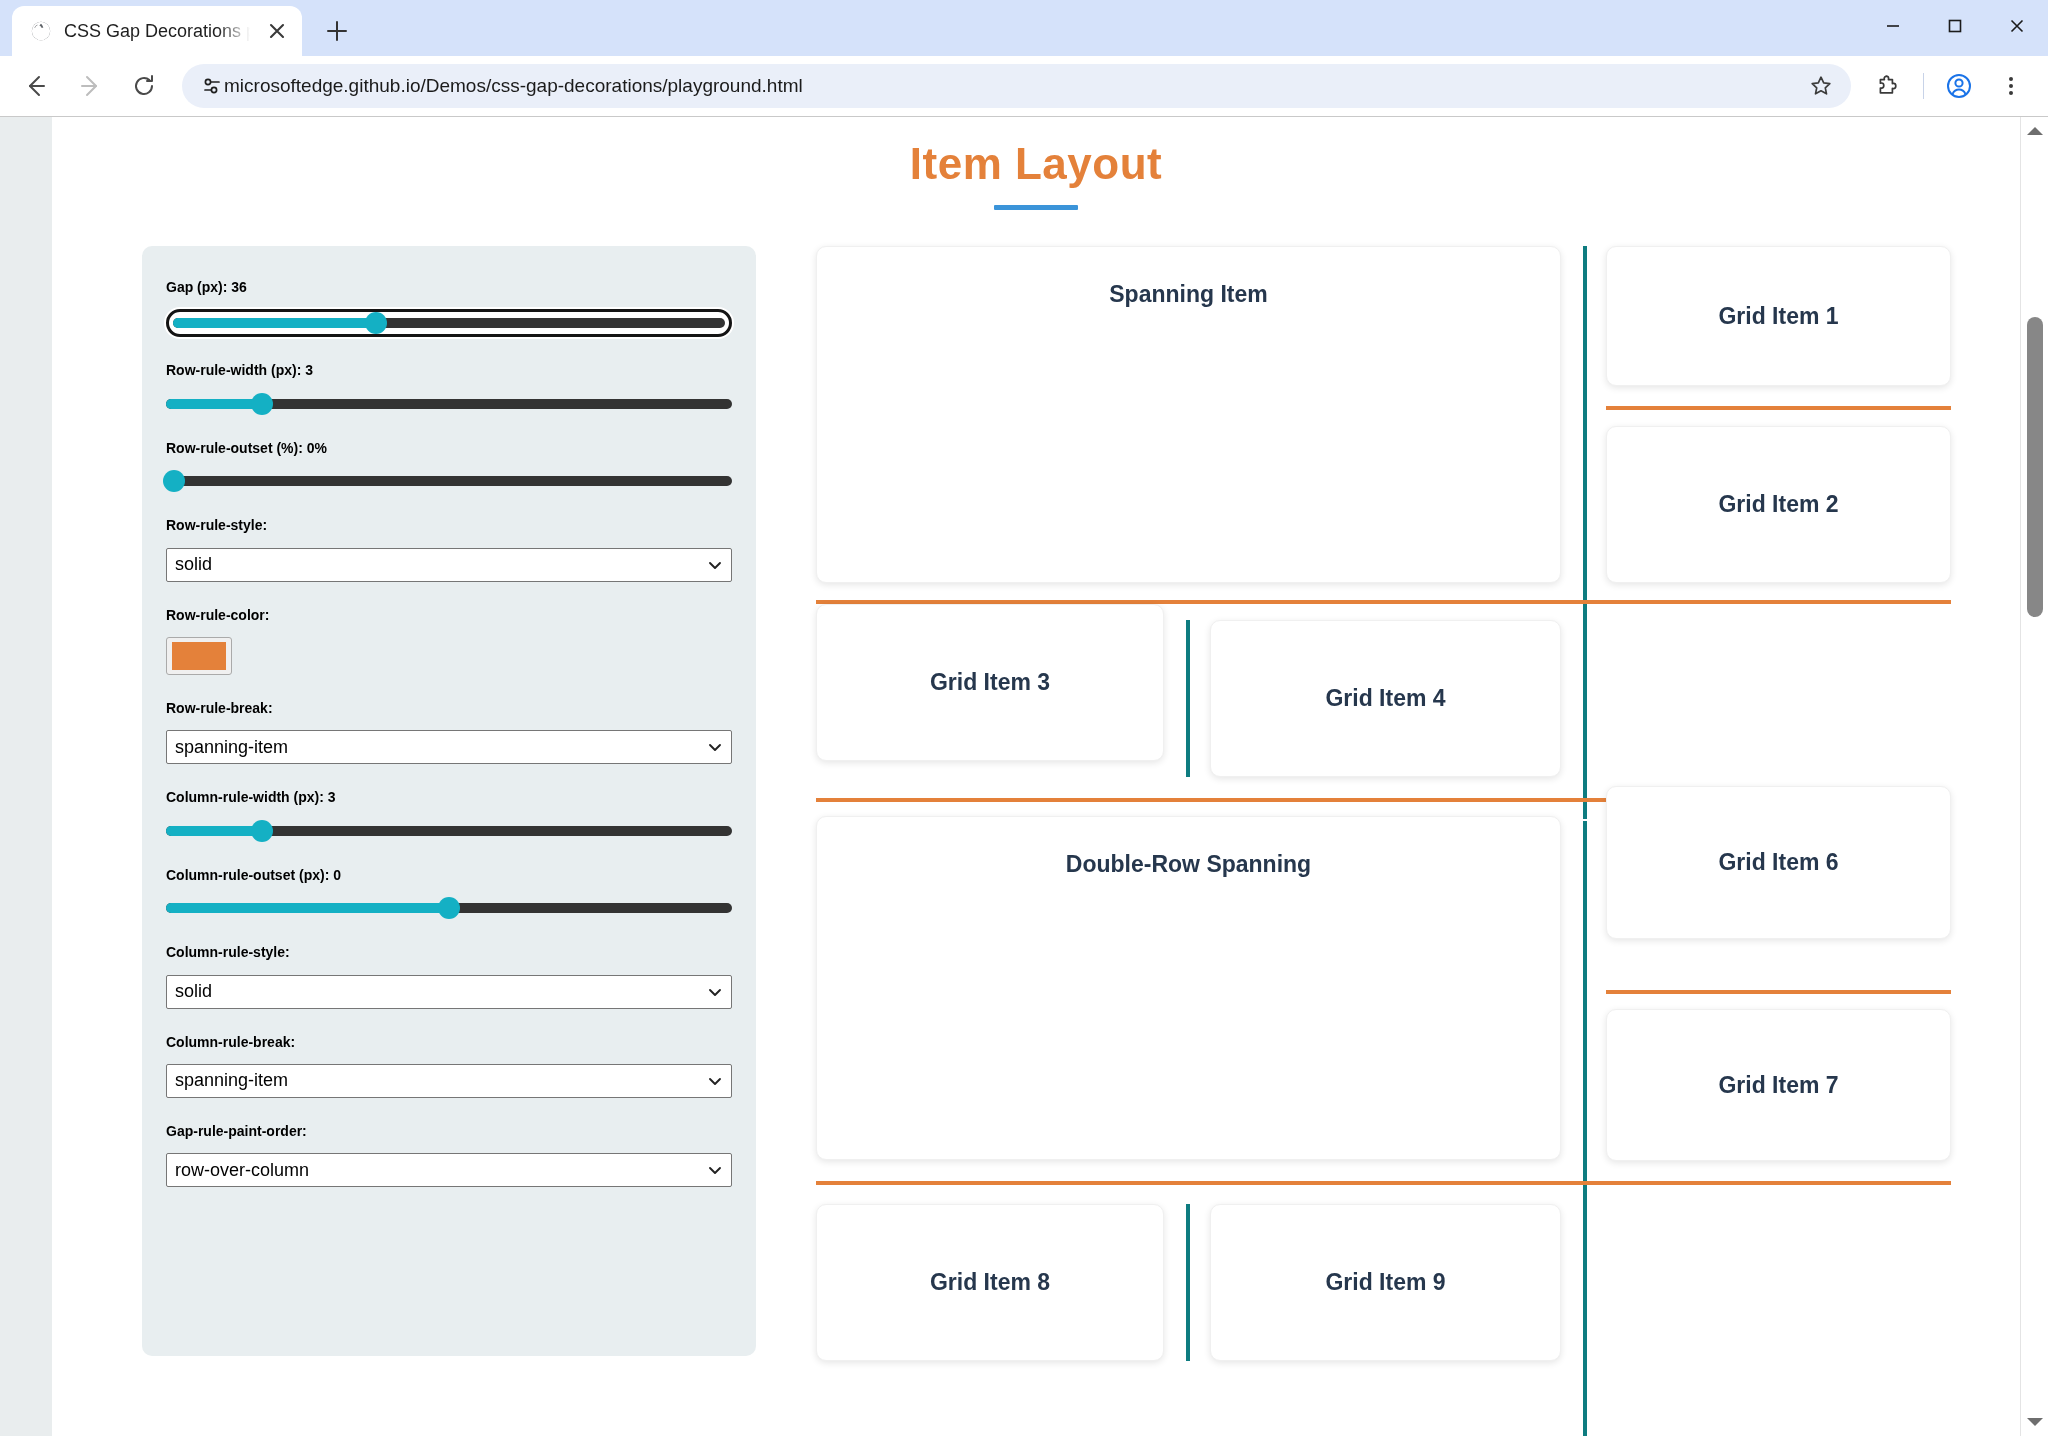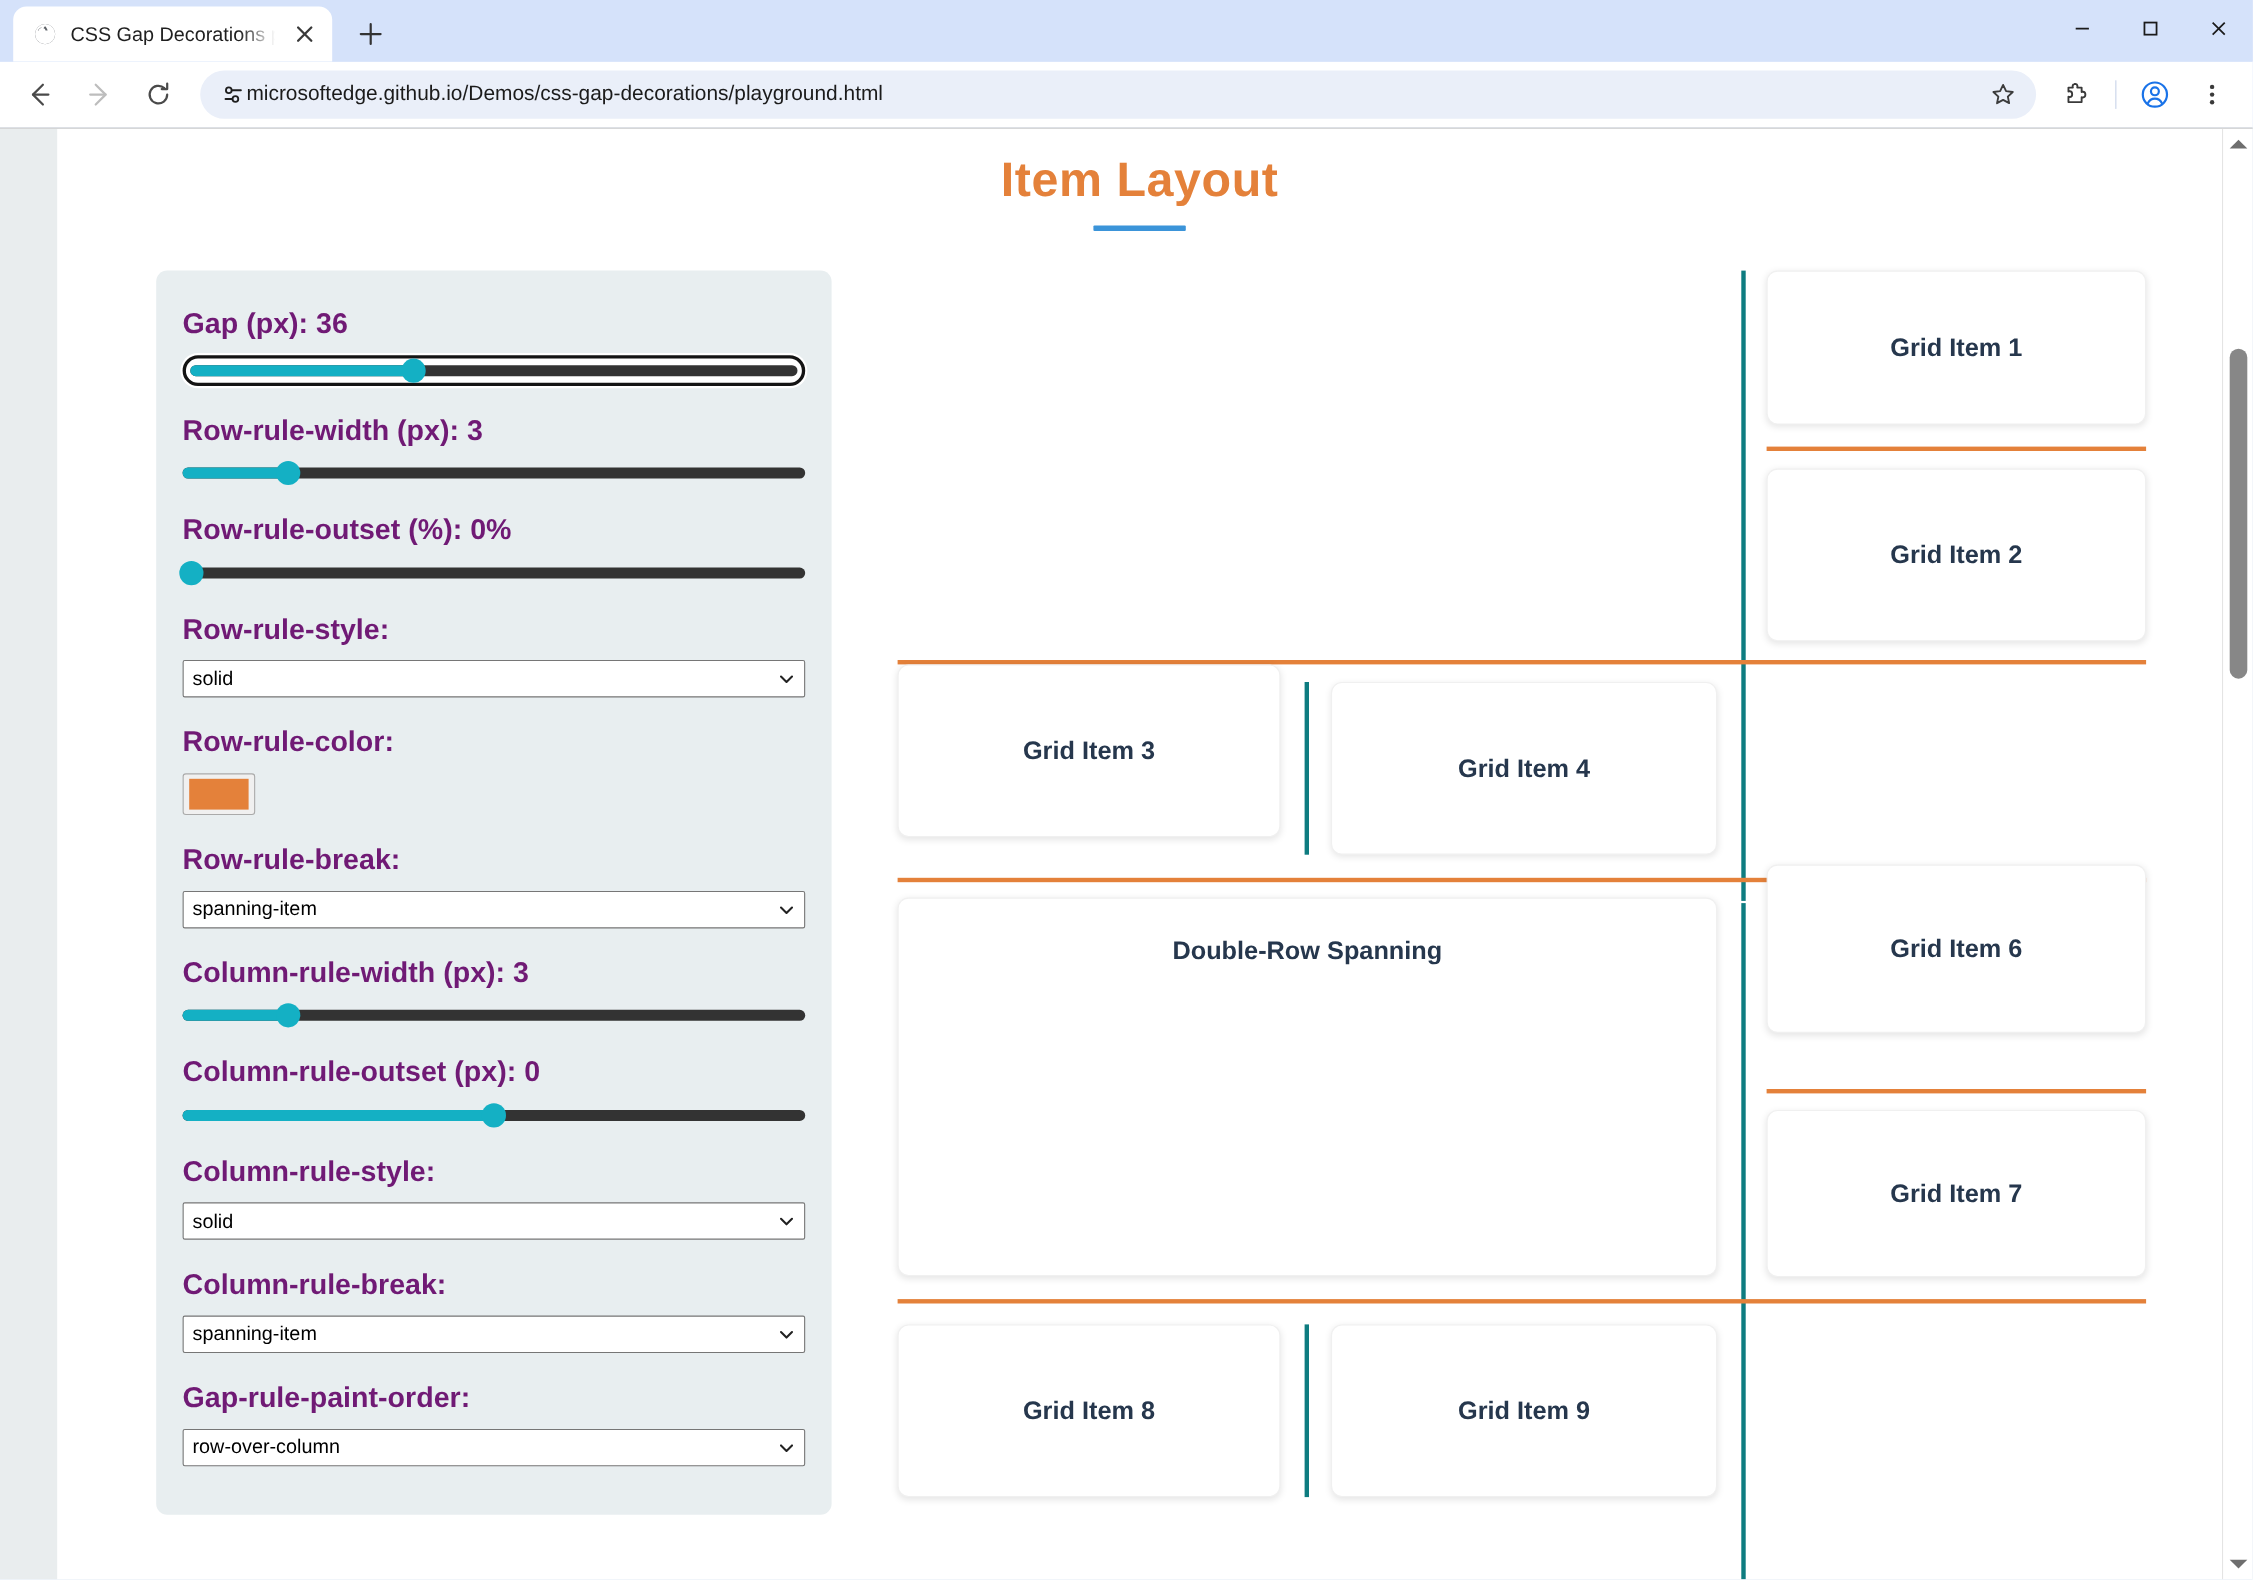--- a/index.html
+++ b/index.html
@@ -191,23 +191,23 @@
 
   
   .controls {
     width: 614px;
     flex: none;
     background: #e8eef0;
     border-radius: 10px;
     padding: 34px 24px 44px 24px;
   }
   .ctrl-label {
-    font-size: 26px;
+    font-size: 14px;
     font-weight: 700;
-    color: #701a75;
+    color: #000000;
     margin: 0 0 14px 0;
     line-height: 1.1;
   }
   .ctrl-group { margin-bottom: 26px; }
   .ctrl-group:last-child { margin-bottom: 0; }
 
   .slider {
     position: relative;
     height: 22px;
     margin-bottom: 8px;
@@ -541,20 +541,23 @@
             <div class="rule-v" style="left: 370px; top: 374px; height: 157px; background: rgb(14, 124, 128);"></div>
             <div class="rule-v" style="left: 370px; top: 958px; height: 157px; background: rgb(14, 124, 128);"></div>
 
             <div class="rule-h" style="left: 0px; top: 354px; width: 1135px; background: rgb(228, 129, 58);"></div>
             <div class="rule-h" style="left: 0px; top: 552px; width: 1135px; background: rgb(228, 129, 58);"></div>
             <div class="rule-h" style="left: 0px; top: 935px; width: 1135px; background: rgb(228, 129, 58);"></div>
 
             <div class="rule-h" style="left: 790px; top: 160px; width: 345px; background: rgb(228, 129, 58);"></div>
             <div class="rule-h" style="left: 790px; top: 744px; width: 345px; background: rgb(228, 129, 58);"></div>
 
+            <div class="cell" style="left:0px; top:0px; width:745px; height:337px;">
+              <span>Spanning Item</span>
+            </div>
 
             <div class="cell center-text" style="left:790px; top:0px; width:345px; height:140px;">
               <span>Grid Item 1</span>
             </div>
 
             <div class="cell center-text" style="left:790px; top:180px; width:345px; height:157px;">
               <span>Grid Item 2</span>
             </div>
 
             <div class="cell center-text" style="left:0px; top:358px; width:348px; height:157px;">

